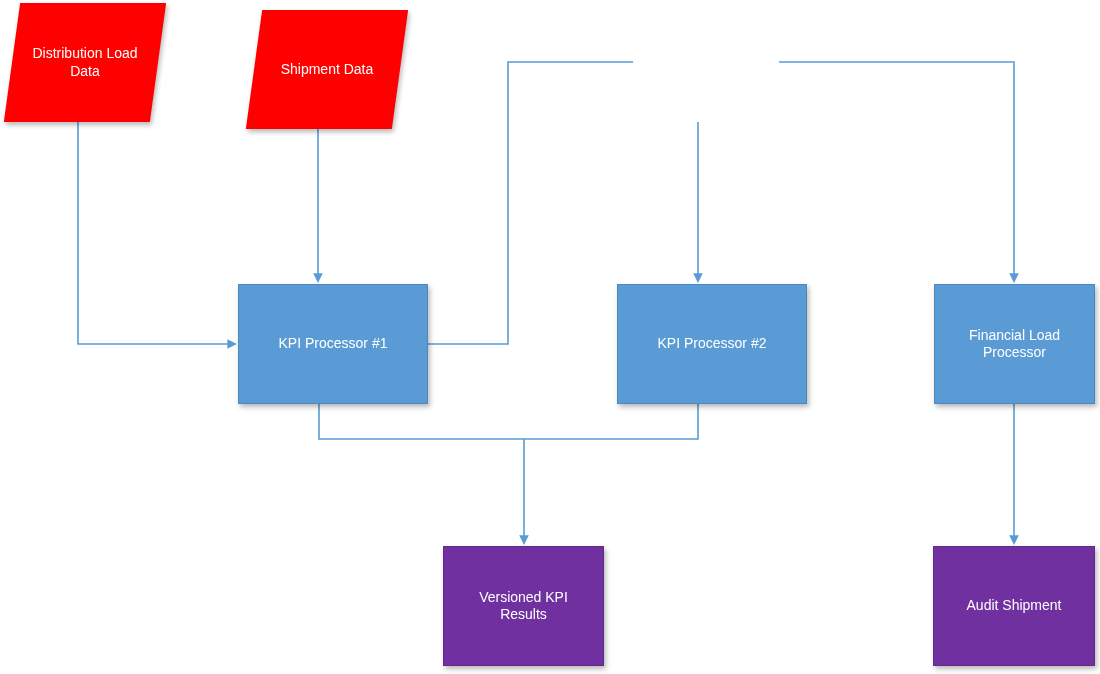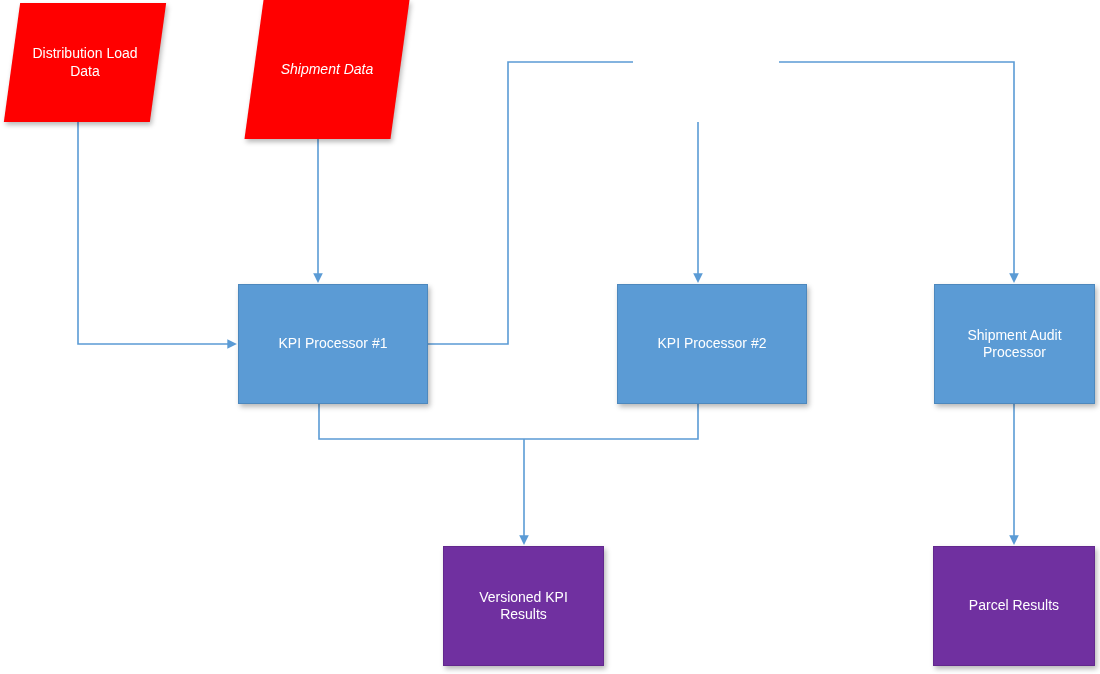--- a/index.html
+++ b/index.html
@@ -64,21 +64,21 @@
   }
   
   .result {
     background: var(--color-result, #7030A0);
     border: 1px solid rgba(55, 15, 85, 0.25);
     box-shadow: 2px 3px 5px rgba(0,0,0,0.28);
     box-sizing: border-box;
   }
   
   #node-distribution { left: 4px;   top: 3px;   width: 162px; height: 119px; }
-  #node-shipment     { left: 246px; top: 0;   width: 162px; height: 139px; font-style: italic; }
+  #node-shipment     { left: 246px; top: 10px;   width: 162px; height: 119px; }
   #node-carrier      { left: 625px; top: 3px;   width: 162px; height: 119px; }
   #node-kpi1         { left: 238px; top: 284px; width: 190px; height: 120px; }
   #node-kpi2         { left: 617px; top: 284px; width: 190px; height: 120px; }
   #node-fap          { left: 934px; top: 284px; width: 161px; height: 120px; }
   #node-vkr          { left: 443px; top: 546px; width: 161px; height: 120px; }
   #node-audit        { left: 933px; top: 546px; width: 162px; height: 120px; }
 </style>
 </head>
 <body>
 
@@ -121,24 +121,24 @@
 
   <div class="node proc" id="node-kpi1">
     <span class="label">KPI Processor #1</span>
   </div>
 
   <div class="node proc" id="node-kpi2">
     <span class="label">KPI Processor #2</span>
   </div>
 
   <div class="node proc" id="node-fap">
-    <span class="label">Shipment Audit Processor</span>
+    <span class="label">Financial Load Processor</span>
   </div>
 
   <div class="node result" id="node-vkr">
     <span class="label">Versioned KPI Results</span>
   </div>
 
   <div class="node result" id="node-audit">
-    <span class="label">Parcel Results</span>
+    <span class="label">Audit Shipment</span>
   </div>
 
 </div>
 
 </body></html>

